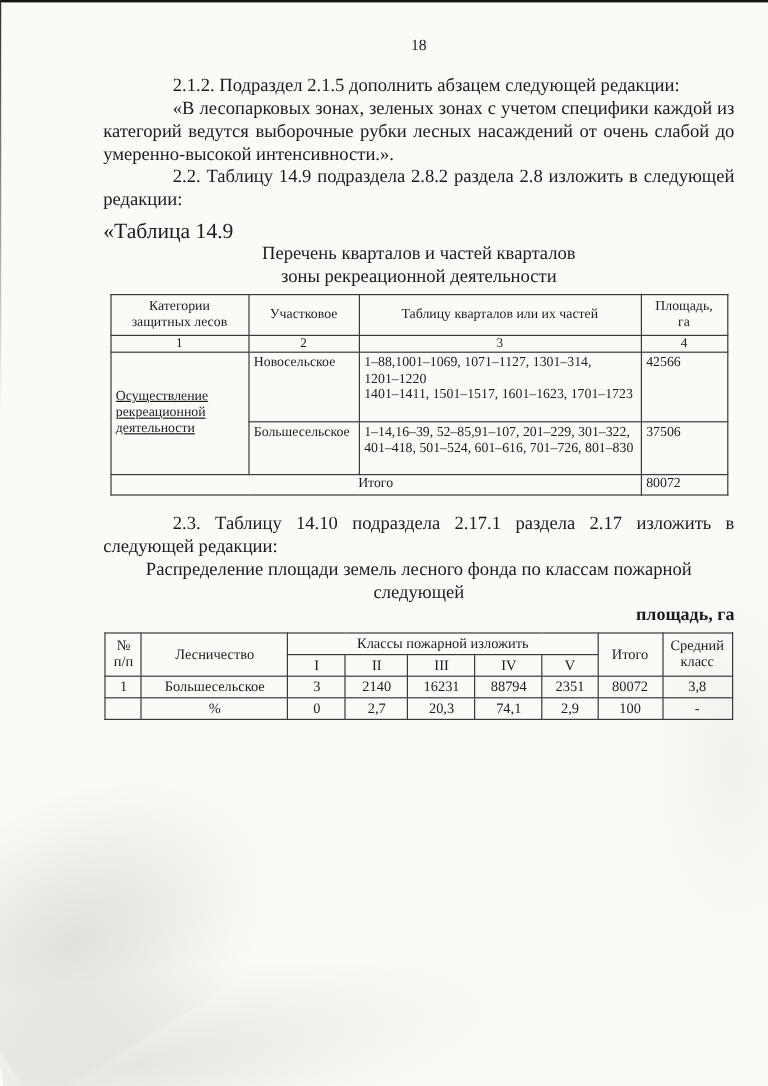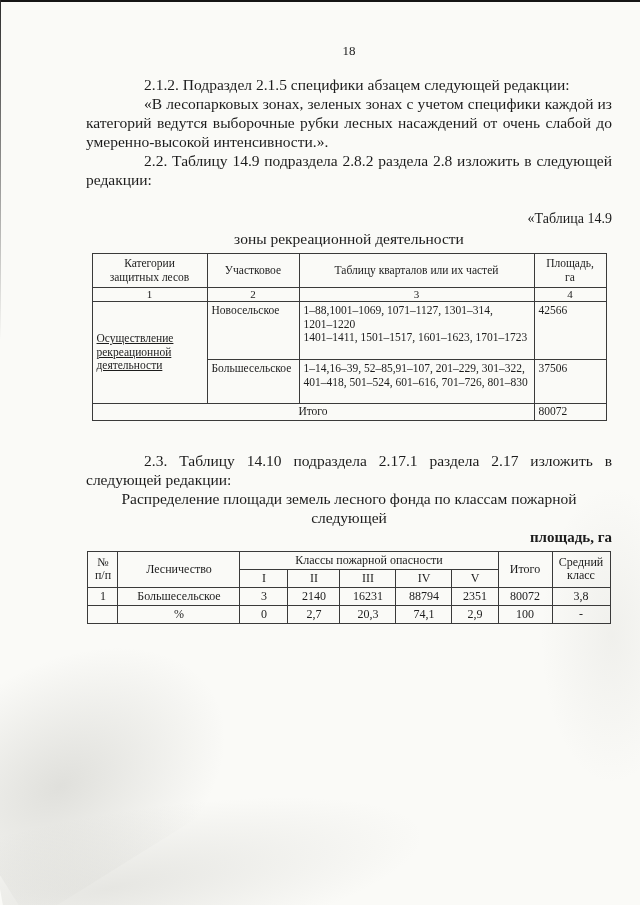--- a/index.html
+++ b/index.html
@@ -18,32 +18,32 @@
                background:linear-gradient(#2a2a2a, rgba(42,42,42,0)); }
   .smudge-a { position:absolute; left:-50px; bottom:40px; width:280px; height:220px;
               background:radial-gradient(ellipse at 35% 55%, rgba(130,130,122,0.22), rgba(130,130,122,0) 70%);
               transform:rotate(-32deg); }
   .smudge-b { position:absolute; left:0px; bottom:-40px; width:430px; height:150px;
               background:radial-gradient(ellipse at 25% 50%, rgba(140,140,132,0.18), rgba(140,140,132,0) 70%);
               transform:rotate(-10deg); }
   .smudge-c { position:absolute; right:-20px; bottom:120px; width:120px; height:300px;
               background:radial-gradient(ellipse at 60% 50%, rgba(150,150,142,0.10), rgba(150,150,142,0) 70%); }
 
-  .content { position:absolute; top:0; left:0; right:0; padding: 43px 28px 0 86px; }
+  .content { position:absolute; top:0; left:0; right:0; padding: 30px 28px 0 86px; }
   .page-num { text-align:center; font-size:13px; margin-bottom:16px; }
 
   p.body-par {
     margin:0; font-size:15.5px; line-height:19px;
     text-align:justify; text-indent:58px;
   }
-  .tbl-label { text-align:right; font-size:14px; line-height:20px; margin-top:20px; }
+  .tbl-label { font-size:18px; line-height:20px; margin-top:6px; }
   .tbl-title { text-align:center; font-size:15.5px; line-height:19px; }
   .unit-note { text-align:right; font-size:15px; line-height:17px; font-weight:bold; margin-top:2px; }
 
-  table { border-collapse:collapse; margin:5px auto 16px auto; table-layout:fixed; }
+  table { border-collapse:collapse; margin:5px auto 0 auto; table-layout:fixed; }
   td { border:1px solid #3a3a3a; padding:2px 4px; vertical-align:top; }
   .pre { white-space:pre-line; }
   .bold { font-weight:normal; }
 
   .t1 { width:514px; font-size:11.5px; line-height:13.5px; }
   .t1 td.hdr { text-align:center; vertical-align:middle; padding:3px 4px; }
   .t1 td.numline { text-align:center; padding:0 4px; line-height:13px; font-size:11px; }
   .t1 td.category { vertical-align:middle; text-align:left;text-decoration:underline; }
   .t1 td.area { }
   .t1 tr.total td { padding:1px 4px; }
@@ -61,25 +61,26 @@
 <div class="edge-top"></div>
 <div class="edge-left"></div>
 <div class="smudge-a"></div>
 <div class="smudge-b"></div>
 <div class="smudge-c"></div>
 
 <div class="content">
 
   <div class="page-num">18</div>
 
-  <p class="body-par">2.1.2. Подраздел 2.1.5 специфики абзацем следующей редакции:</p>
+  <p class="body-par">2.1.2. Подраздел 2.1.5 дополнить абзацем следующей редакции:</p>
   <p class="body-par">«В лесопарковых зонах, зеленых зонах с учетом специфики каждой из категорий ведутся выборочные рубки лесных насаждений от очень слабой до умеренно-высокой интенсивности.».</p>
   <p class="body-par">2.2. Таблицу 14.9 подраздела 2.8.2 раздела 2.8 изложить в следующей редакции:</p>
 
   <div class="tbl-label">«Таблица 14.9</div>
+  <div class="tbl-title">Перечень кварталов и частей кварталов</div>
   <div class="tbl-title">зоны рекреационной деятельности</div>
 
   <table class="t1">
     <colgroup>
       <col style="width:115px">
         <col style="width:92px">
         <col style="width:235px">
         <col style="width:72px">
     </colgroup>
     <tbody>
@@ -135,21 +136,21 @@
         <col style="width:56px">
         <col style="width:46px">
       <col style="width:54px">
         <col style="width:58px">
     </colgroup>
     <tbody>
       <tr>
         <td class="hdr pre" rowspan="2">№
 п/п</td>
         <td class="hdr" rowspan="2">Лесничество</td>
-        <td class="hdr" colspan="5">Классы пожарной опасности</td>
+        <td class="hdr" colspan="5">Классы пожарной изложить</td>
         <td class="hdr" rowspan="2">Итого</td>
         <td class="hdr pre" rowspan="2">Средний
 класс</td>
       </tr>
       <tr>
         <td class="hdr">I</td>
         <td class="hdr">II</td>
         <td class="hdr">III</td>
         <td class="hdr">IV</td>
         <td class="hdr">V</td>

